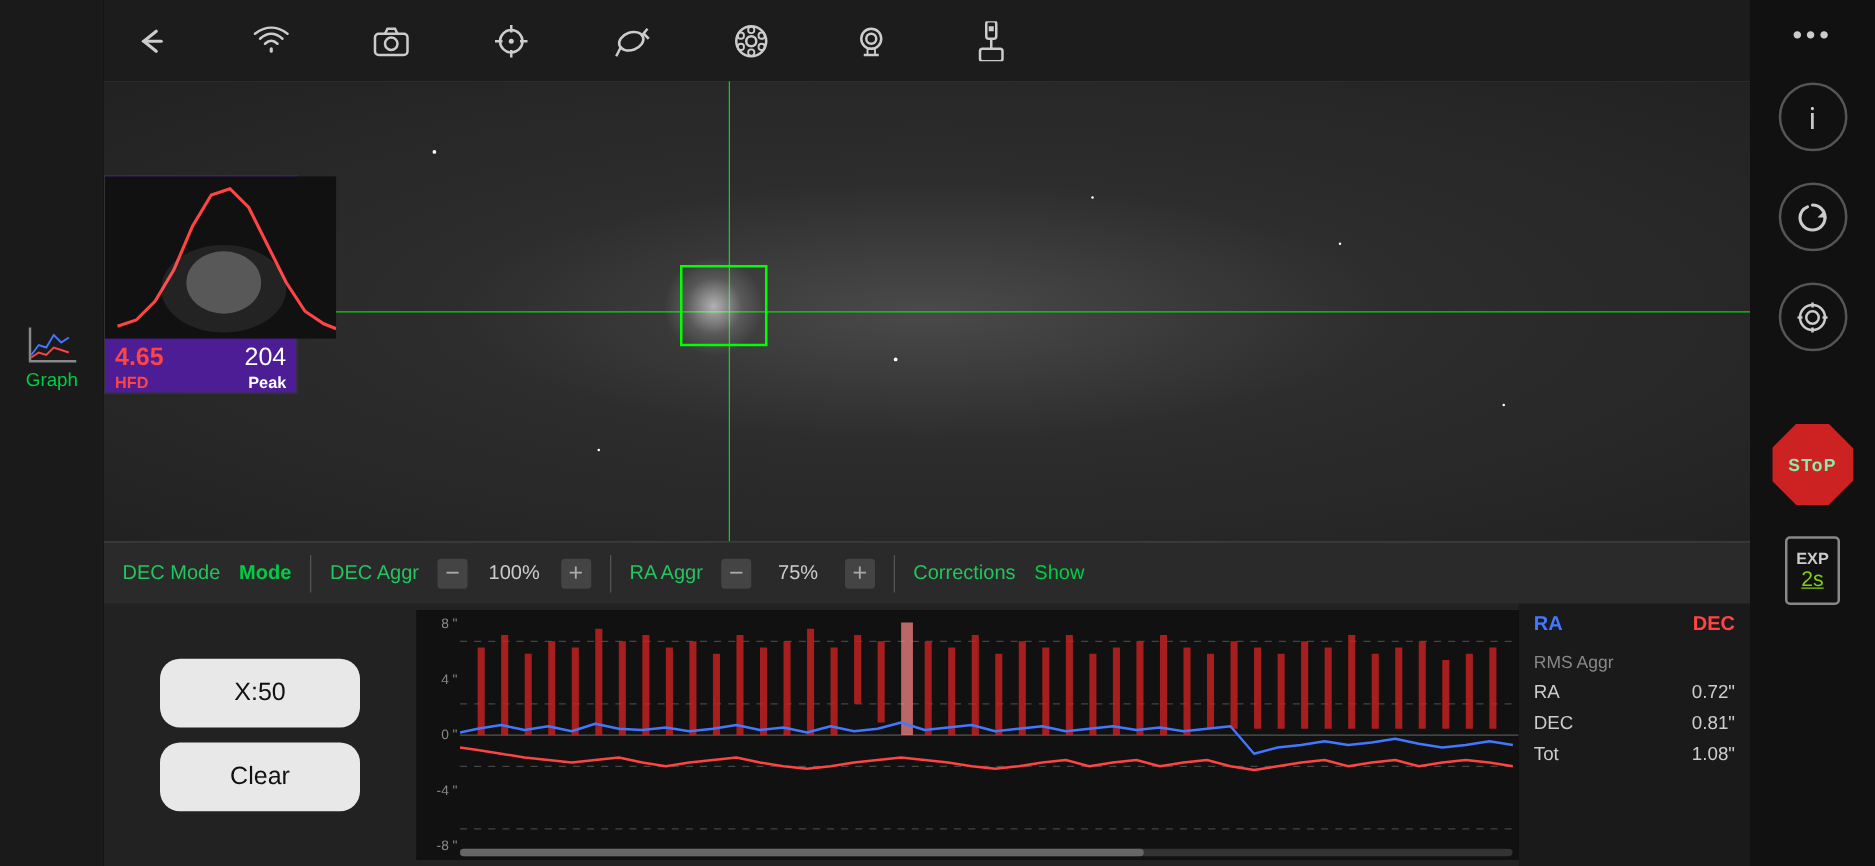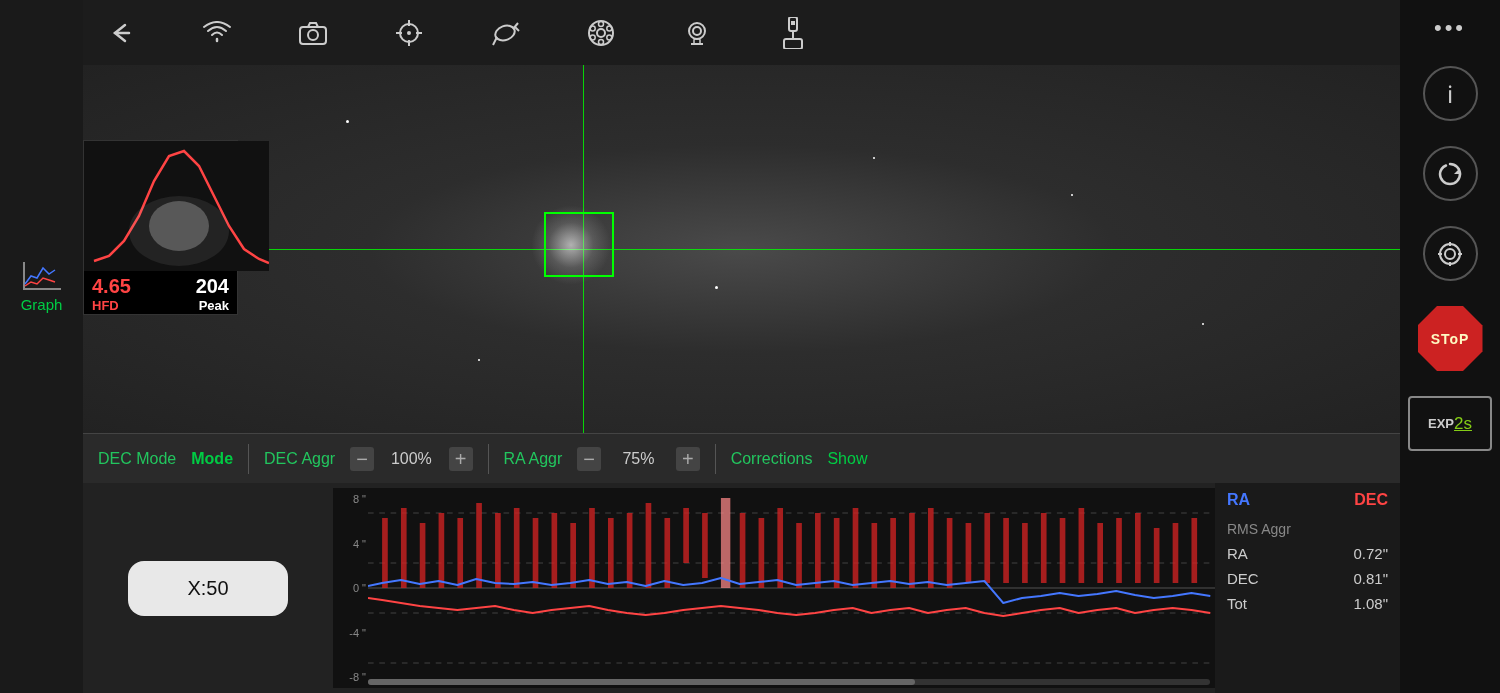--- a/index.html
+++ b/index.html
@@ -122,21 +122,21 @@
       border-radius: 50%;
     }
 
     
     .hfd-panel {
       position: absolute;
       top: 75px;
       left: 0;
       width: 155px;
       height: 175px;
-      background: #000000;
+      background: #4c1d95;
       border: 1px solid #333;
     }
     .hfd-chart {
       width: 100%;
       height: 130px;
       position: relative;
     }
     .hfd-values {
       display: flex;
       justify-content: space-between;
@@ -353,34 +353,35 @@
 
     .stop-btn {
       width: 65px;
       height: 65px;
       background: #cc2222;
       clip-path: polygon(30% 0%, 70% 0%, 100% 30%, 100% 70%, 70% 100%, 30% 100%, 0% 70%, 0% 30%);
       display: flex;
       align-items: center;
       justify-content: center;
       cursor: pointer;
-      color: #fef9c3;
+      color: #86efac;
       font-size: 14px;
       font-weight: bold;
       letter-spacing: 1px;
+      margin-top: 33px;
     }
 
     .exp-btn {
-      width: 84px;
+      width: 44px;
       height: 55px;
       border: 2px solid #888;
       background: transparent;
       color: #ccc;
       display: flex;
-      flex-direction: row;
+      flex-direction: column;
       align-items: center;
       justify-content: center;
       cursor: pointer;
       border-radius: 4px;
     }
     .exp-label { font-size: 13px; font-weight: bold; color: #ccc; }
     .exp-val { font-size: 17px; color: #84cc16; text-decoration: underline; }
   </style>
 </head>
 <body>
@@ -498,21 +499,21 @@
           <ellipse cx="95" cy="85" rx="30" ry="25" fill="rgba(255,255,255,0.25)"></ellipse>
           <ellipse cx="95" cy="90" rx="50" ry="35" fill="rgba(200,200,200,0.1)"></ellipse>
         </svg>
       </div>
       <div class="hfd-values">
         <div class="hfd-left">
           <div style="color:#ff4444;font-size:20px;font-weight:bold;">4.65</div>
           <div style="color:#ff4444;font-size:13px;">HFD</div>
         </div>
         <div class="hfd-peak">
-          <div class="val" style="color:#fff;font-size:20px;font-weight:bold;">204</div>
+          <div class="val" style="color:#fff;font-size:20px;font-weight:normal;">204</div>
           <div style="color:#fff;font-size:13px;">Peak</div>
         </div>
       </div>
     </div>
   </div>
 
   <div class="control-bar">
     <span class="ctrl-label">DEC Mode</span>
     <span class="ctrl-value-green">Mode</span>
     <div class="ctrl-sep"></div>
@@ -527,20 +528,21 @@
     <span class="ctrl-btn">+</span>
     <div class="ctrl-sep"></div>
     <span class="ctrl-label">Corrections</span>
     <span class="corrections-show">Show</span>
   </div>
 
   <div class="bottom-panel">
 
     <div class="bottom-left-controls">
       <button class="ctrl-large-btn">X:50</button>
+      <button class="ctrl-large-btn">Clear</button>
     </div>
 
     <div class="graph-area">
 
       <div class="graph-labels-left">
         <span>8 "</span>
         <span>4 "</span>
         <span>0 "</span>
         <span>-4 "</span>
         <span>-8 "</span>

